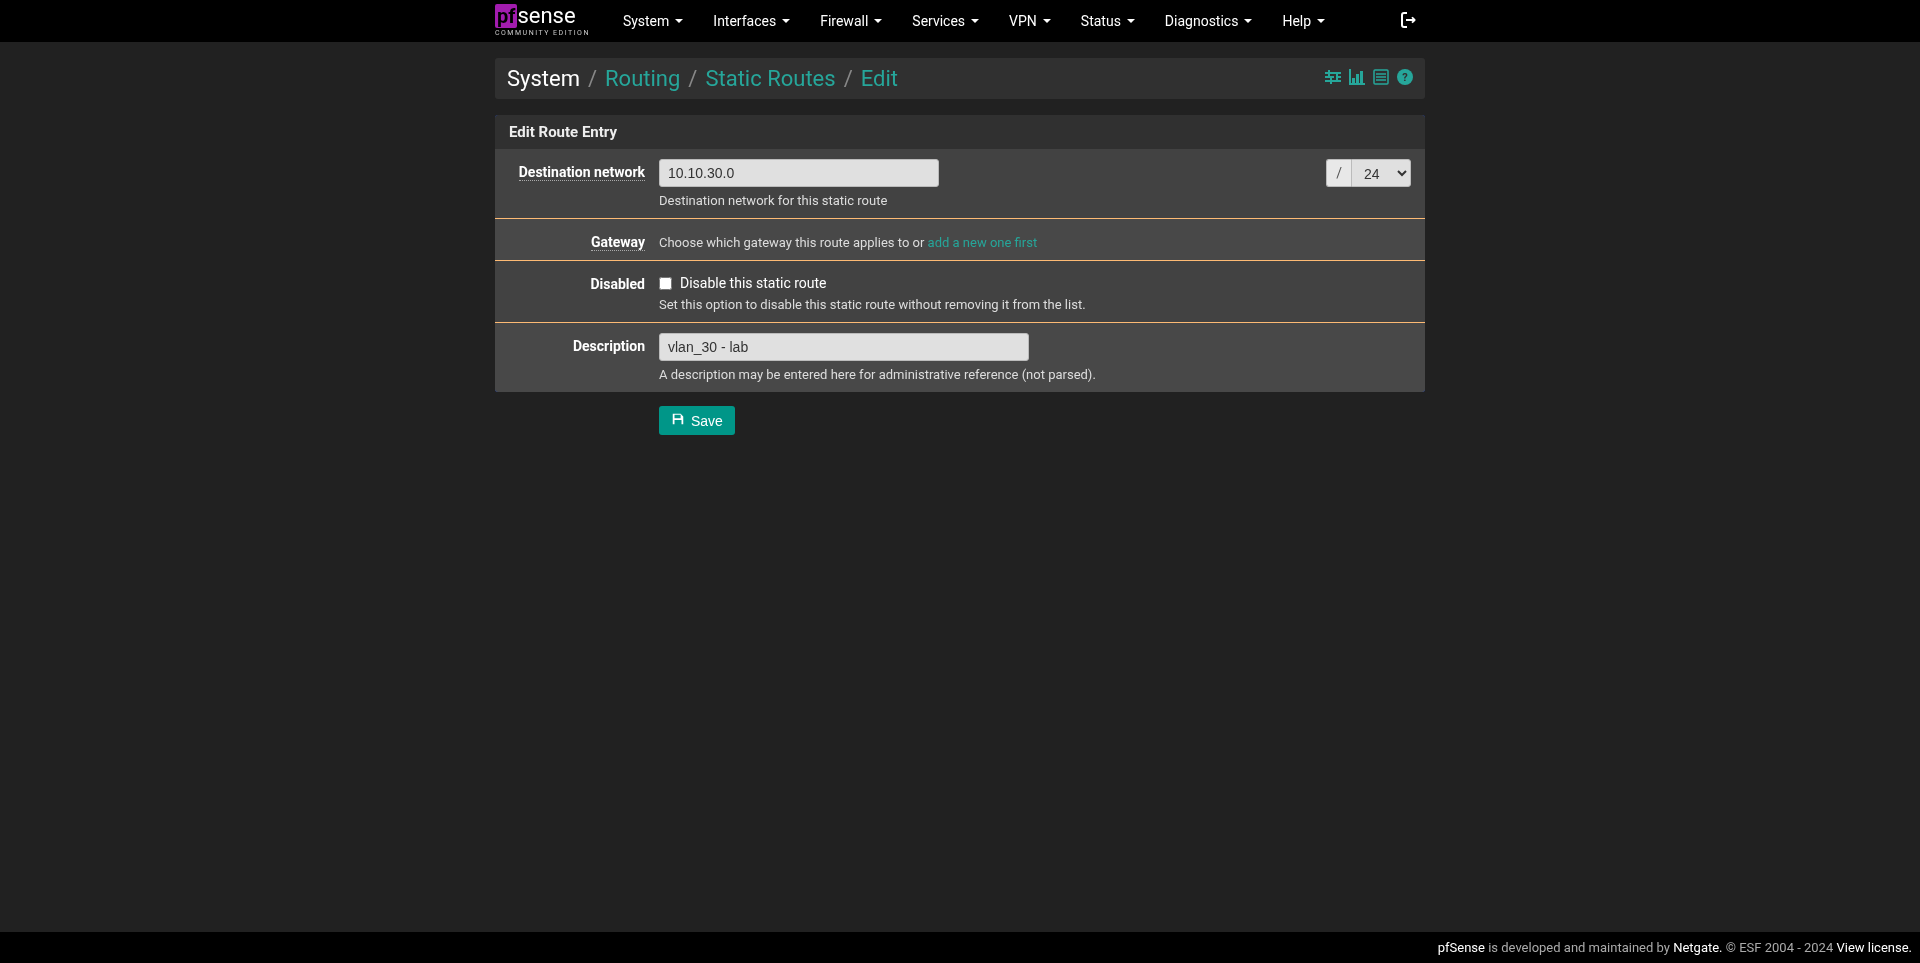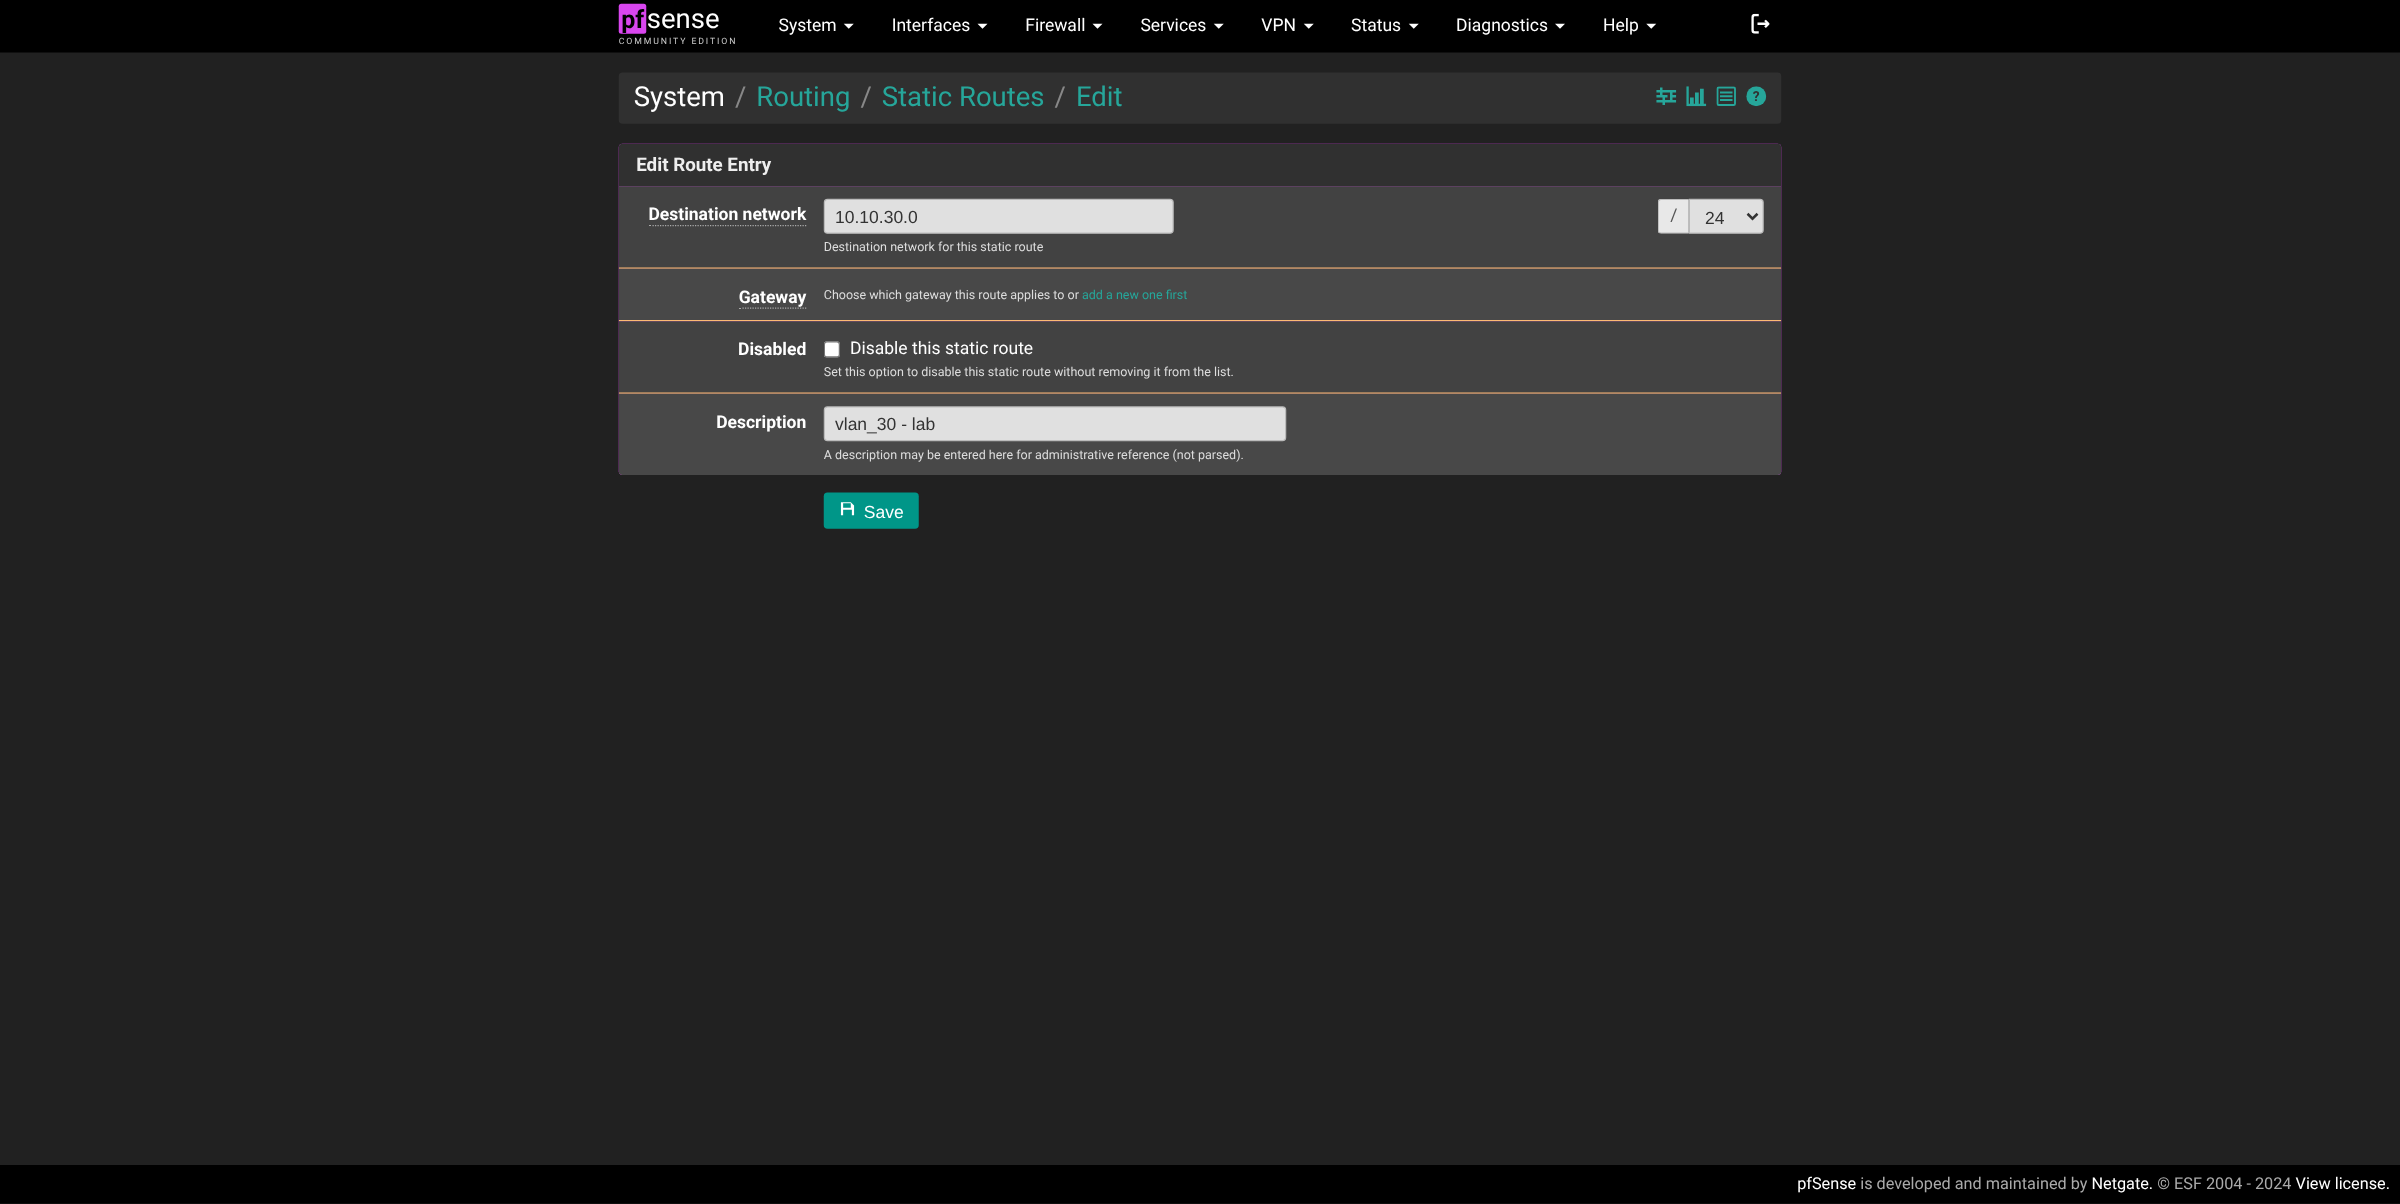--- a/index.html
+++ b/index.html
@@ -34,21 +34,21 @@
   cursor: pointer;
 }
 .logo-main {
   font-size: 22px;
   font-weight: 400;
   color: #fff;
   letter-spacing: 0px;
   line-height: 1;
 }
 .logo-main .pf {
-  background: #d946ef;
+  background: #a21caf;
   color: #000;
   font-weight: 700;
   padding: 0 2px;
   border-radius: 2px;
   font-size: 20px;
 }
 .logo-sub {
   font-size: 7px;
   letter-spacing: 1.5px;
   color: #ccc;
@@ -97,21 +97,21 @@
   gap: 8px;
   flex-wrap: wrap;
 }
 .breadcrumb .sep { color: #888; }
 .breadcrumb .crumb-active { color: #fff; }
 .breadcrumb .crumb-link { color: #26a69a; cursor: pointer; }
 .header-icons { display: flex; gap: 8px; align-items:center; }
 .header-icons svg { cursor: pointer; }
 
 .panel {
-  background: #d946ef;
+  background: #1d4ed8;
   margin-top: 16px;
   border-radius: 3px;
   overflow: hidden;
 }
 .panel-heading {
   background: #303030;
   color: #eee;
   font-size: 15px;
   font-weight: 700;
   padding: 8px 14px;
@@ -162,21 +162,21 @@
   padding: 5px 9px;
   border-radius: 3px 0 0 3px;
   height: 28px;
   display: flex; align-items:center;
 }
 .select.cidr {
   border-radius: 0 3px 3px 0;
   width: 60px;
 }
 .help-text {
-  font-size: 10px;
+  font-size: 13px;
   color: #ddd;
   margin-top: 6px;
 }
 .help-text a { color: #26a69a; text-decoration: none; cursor:pointer; }
 .checkbox-row { display: flex; align-items: center; gap: 8px; font-size: 14px; padding-top:4px;}
 .checkbox-row input { width: 13px; height: 13px; }
 
 .save-row { padding: 14px 0 14px 164px; }
 .btn-save {
   background: #009688;

